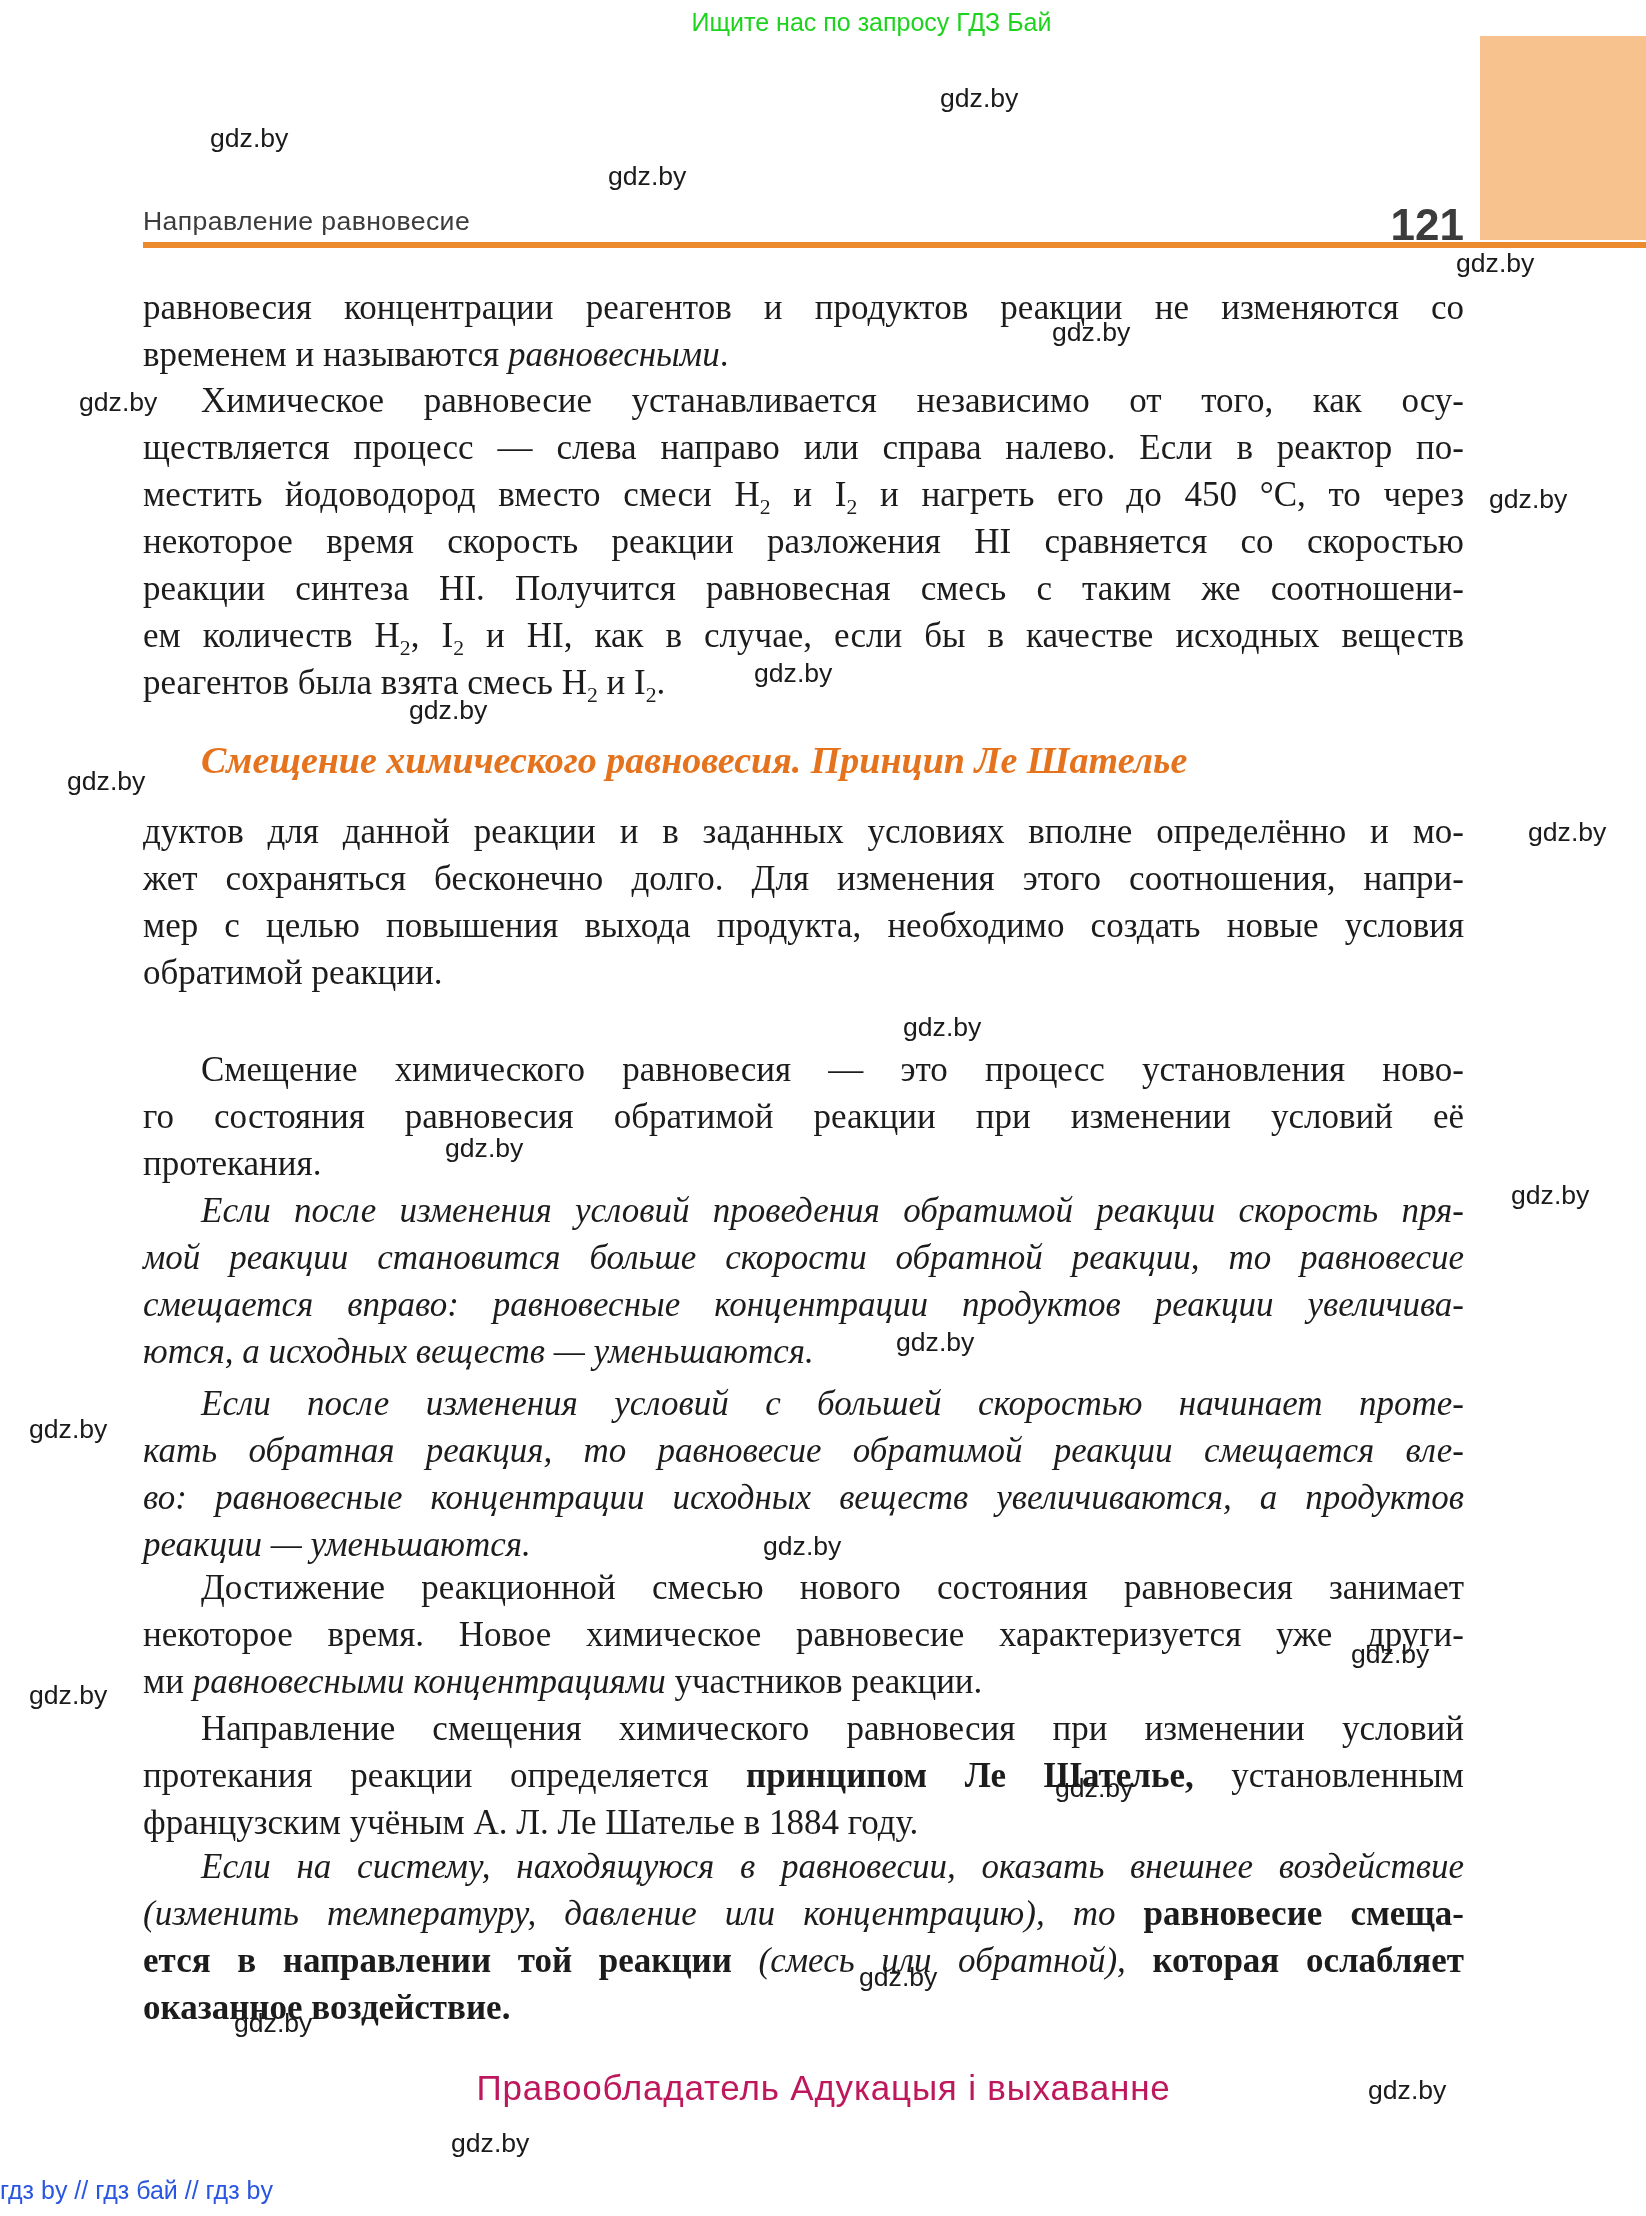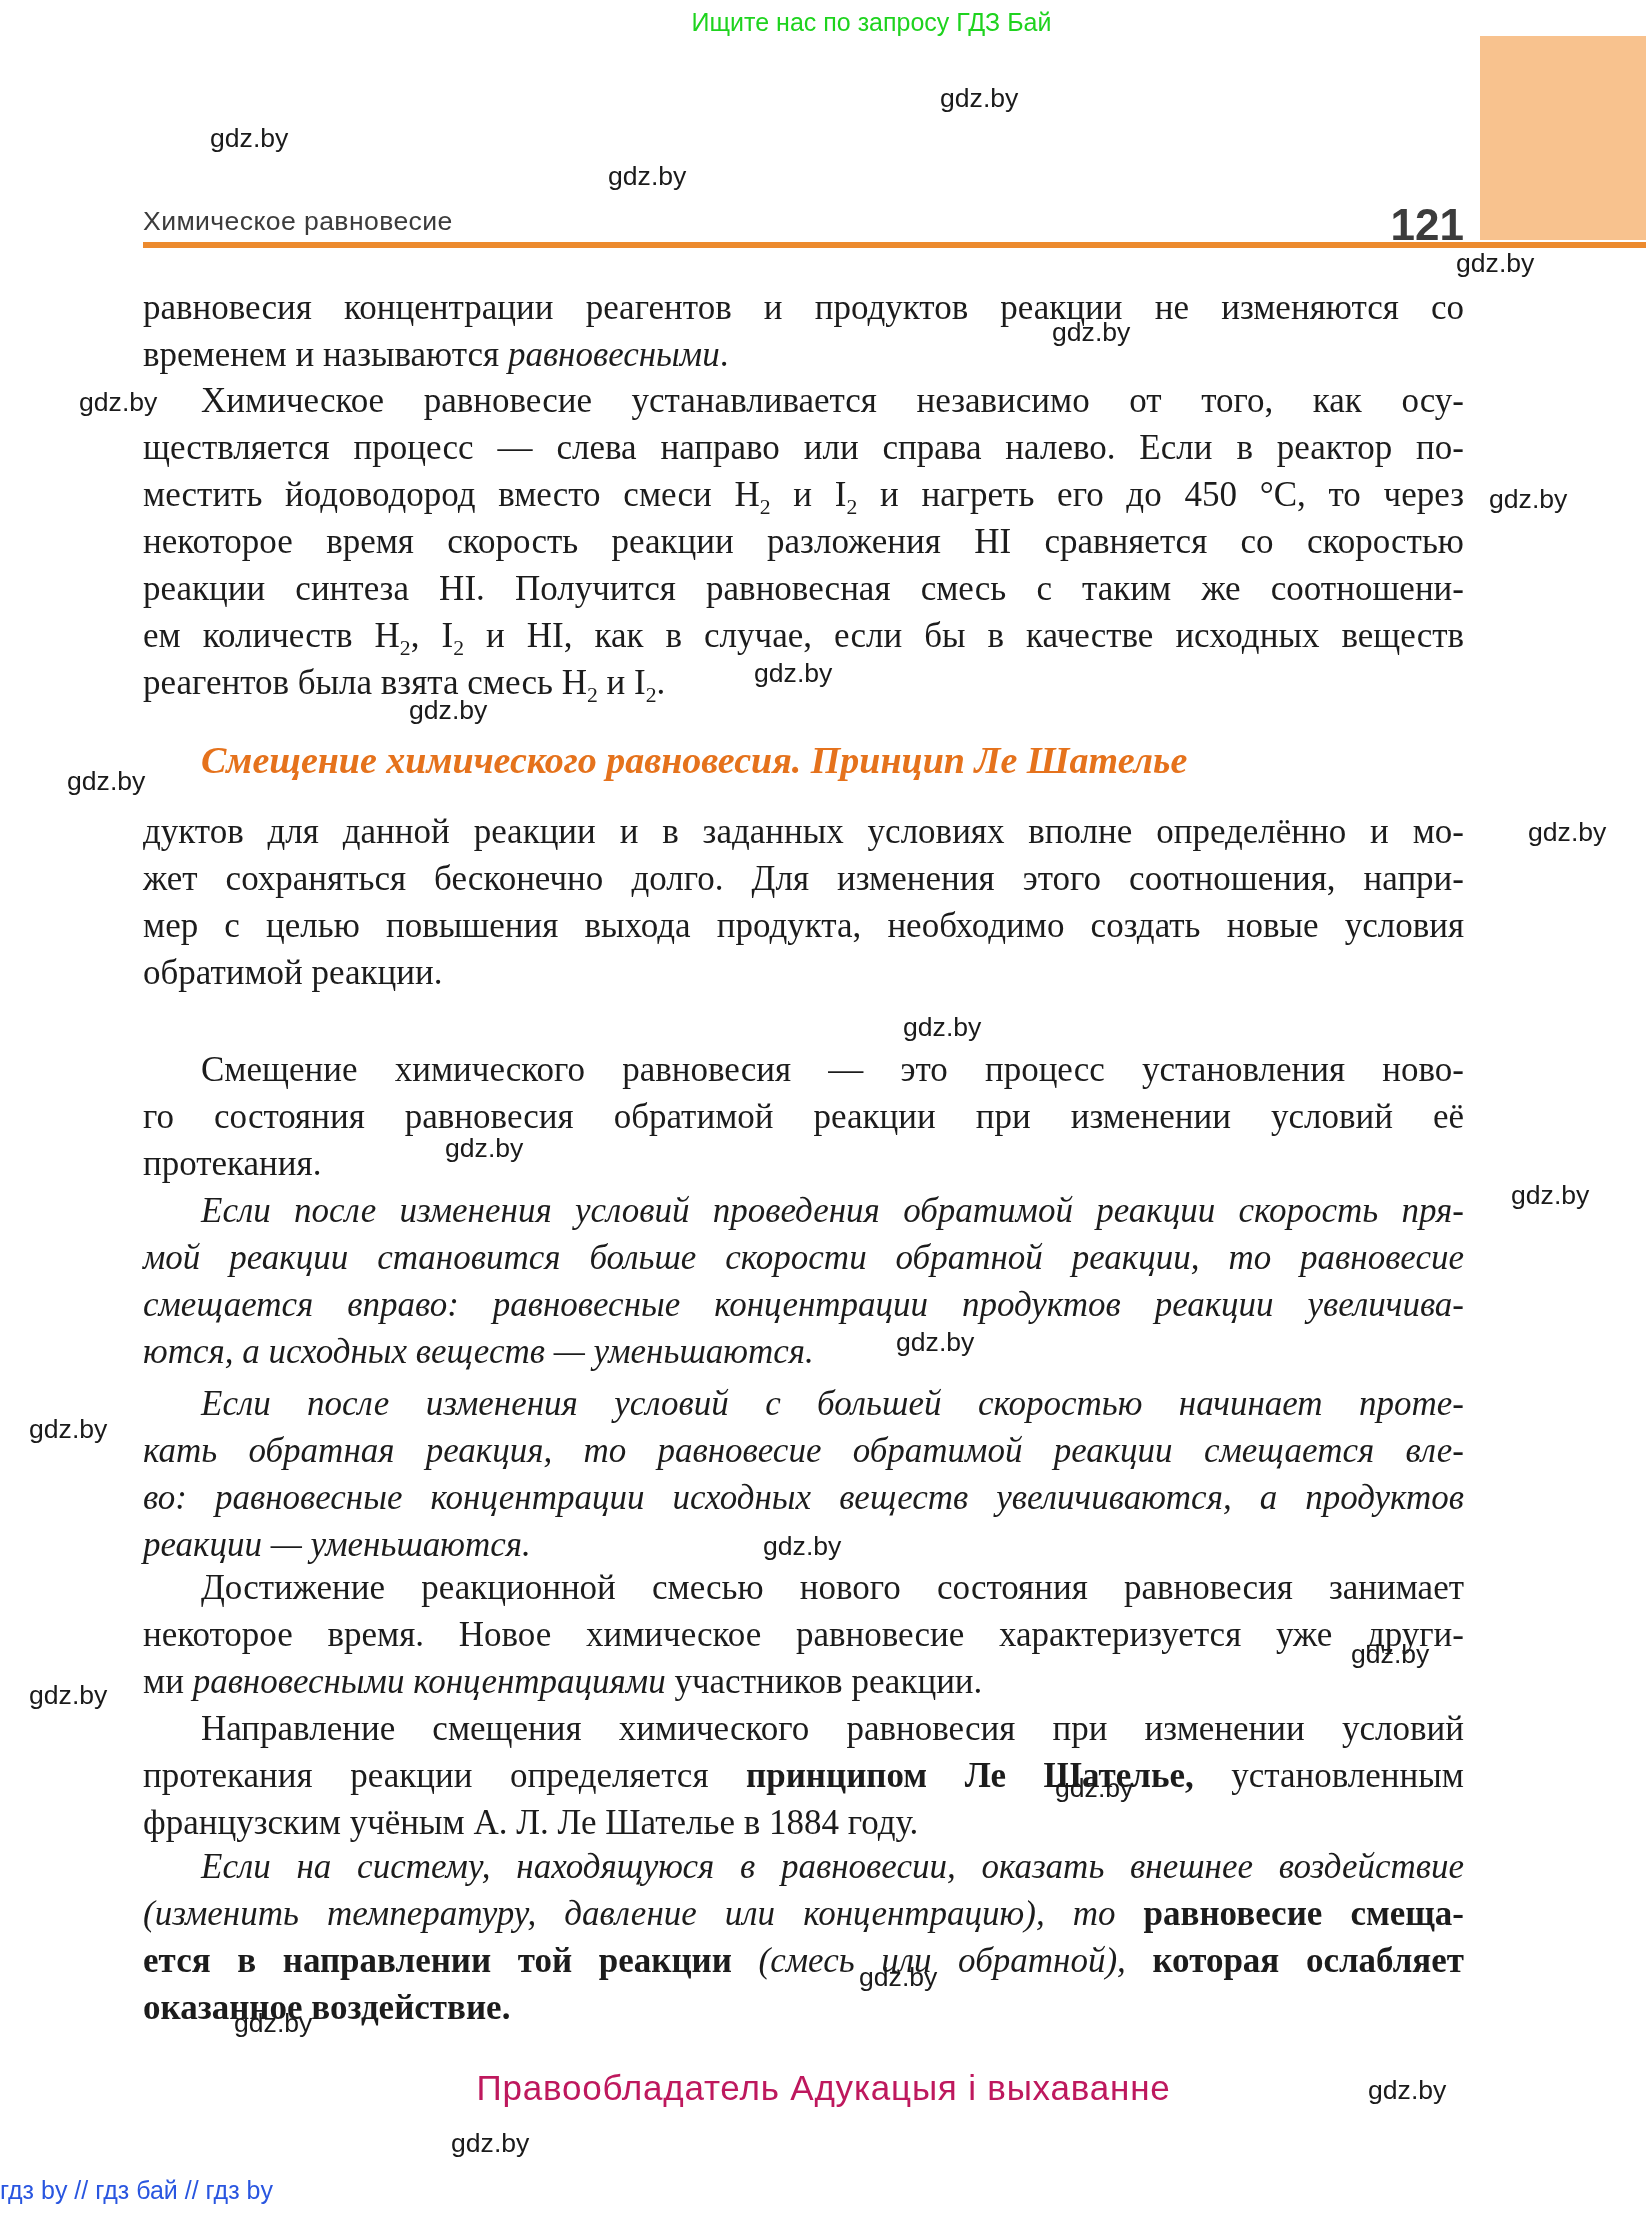--- a/index.html
+++ b/index.html
@@ -30,21 +30,21 @@
   #footer-links{top:2176px;left:0;width:1647px;text-align:left;
       font-family:"Liberation Sans",sans-serif;font-size:25px;color:#2956e0;}
 </style>
 </head>
 <body>
 
 <div id="top-banner" class="abs">Ищите нас по запросу ГДЗ Бай</div>
 
 <div id="orange-block" class="abs"></div>
 
-<div id="running-header" class="abs">Химическое равновесие</div>
+<div id="running-header" class="abs">Направление равновесие</div>
 <div id="page-number" class="abs">121</div>
 <div id="header-rule" class="abs"></div>
 
 <div id="section-heading" class="abs">Смещение химического равновесия. Принцип Ле Шателье</div>
 
 <div id="body-text">
     <div class="para" style="top: 284px;">
       <div class="line j"><span>равновесия концентрации реагентов и продуктов реакции не изменяются со</span></div>
       <div class="line"><span>временем и называются </span><span class="seg-i">равновесными</span><span>.</span></div>
     </div>

